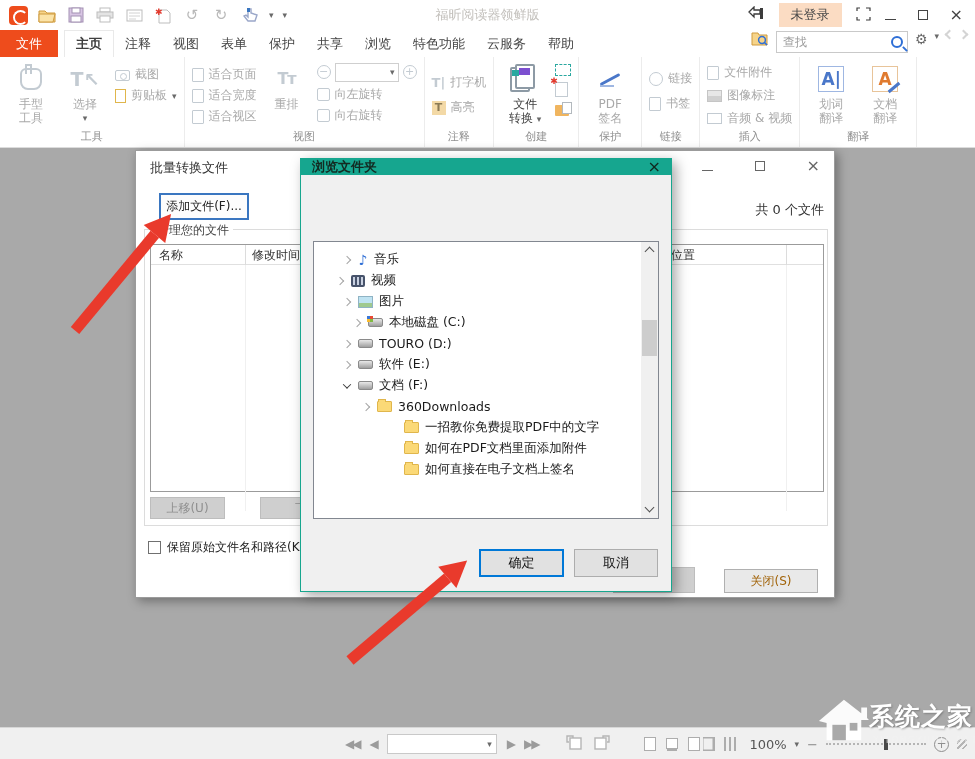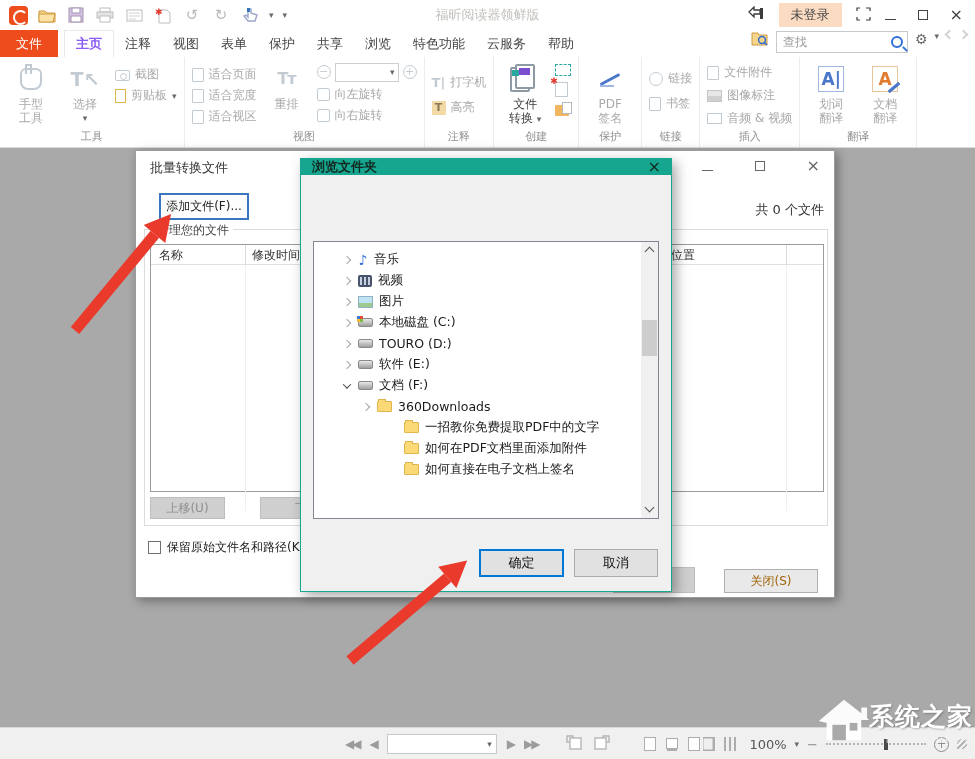--- a/index.html
+++ b/index.html
@@ -19,21 +19,21 @@
   .login-btn { background:#fbdcc3; color:#4a4a4a; font-size:13px; padding:3px 12px; }
   .winctl { display:flex; align-items:center; gap:22px; }
   .ic-min { width:11px; height:1px; background:#444; display:inline-block; }
   .ic-restore { width:10px; height:10px; border:1px solid #444; display:inline-block; }
   .ic-close { color:#444; font-size:16px; line-height:1; }
 
   
   .tabbar { position:absolute; left:0; top:30px; width:975px; height:27px; background:#fff; display:flex; align-items:stretch; }
   .tab { padding:0 11px; display:flex; align-items:center; color:#444; font-size:13px; cursor:default; }
   .tab-file { background:#ee4c1c; color:#fff; padding:0 16px; margin-right:6px; }
-  .tab-active { font-weight:bold; color:#8b5cf6; border:1px solid #e9e9e9; border-bottom:none; }
+  .tab-active { font-weight:bold; color:#404040; border:1px solid #e9e9e9; border-bottom:none; }
   .findbar { position:absolute; right:8px; top:31px; display:flex; align-items:flex-start; gap:7px; height:24px; }
   .findbox { width:132px; height:22px; border:1px solid #c9c9c9; background:#fff; display:flex; align-items:center; padding:0 4px 0 6px; }
   .findbox input { border:none; outline:none; flex:1; font-size:12px; color:#333; width:90px; font-family:inherit; }
   .findbox input::placeholder { color:#9a9a9a; }
   .mag { width:12px; height:12px; border:2px solid #2f6fd6; border-radius:50%; position:relative; }
   .mag:after { content:""; position:absolute; width:6px; height:2px; background:#2f6fd6; left:9px; top:10px; transform:rotate(45deg); }
   .gear { color:#6a6a6a; font-size:14px; }
   .drop { color:#6a6a6a; font-size:9px; }
   .navchev { width:7px; height:7px; border-right:2px solid #d4d4d4; border-bottom:2px solid #d4d4d4; display:inline-block; }
   .chev-l { transform:rotate(135deg); }
@@ -499,31 +499,31 @@
       <span class="browse-x">×</span>
     </div>
 
     <div class="treebox">
       <div style="padding-top:7px;">
         <div class="trow" style="padding-left:30px;">
           <span class="chev"></span>
           <span class="tico note">♪</span>
           <span>音乐</span>
         </div>
-        <div class="trow" style="padding-left:30px;">
+        <div class="trow" style="padding-left:23px;">
           <span class="chev"></span>
           <span class="tico vid"></span>
           <span>视频</span>
         </div>
         <div class="trow" style="padding-left:30px;">
           <span class="chev"></span>
           <span class="tico pic"></span>
           <span>图片</span>
         </div>
-        <div class="trow" style="padding-left:30px;">
+        <div class="trow" style="padding-left:30px;margin-left:10px;">
           <span class="chev"></span>
           <span class="tico drive drive-c"></span>
           <span>本地磁盘 (C:)</span>
         </div>
         <div class="trow" style="padding-left:30px;">
           <span class="chev"></span>
           <span class="tico drive"></span>
           <span>TOURO (D:)</span>
         </div>
         <div class="trow" style="padding-left:30px;">

